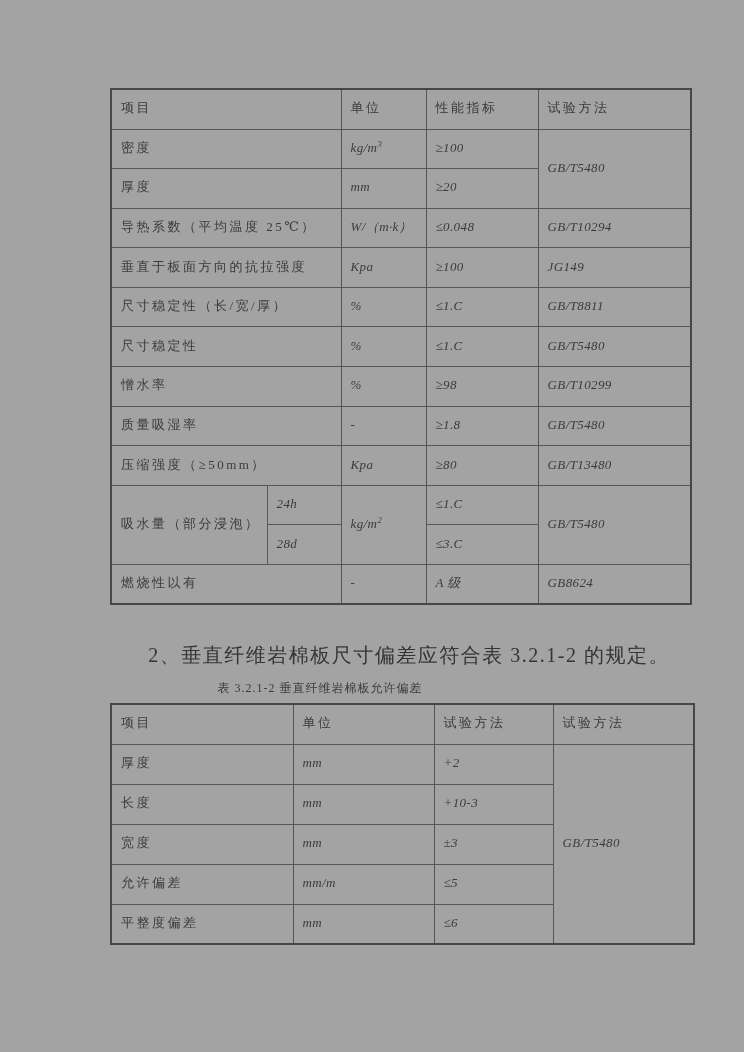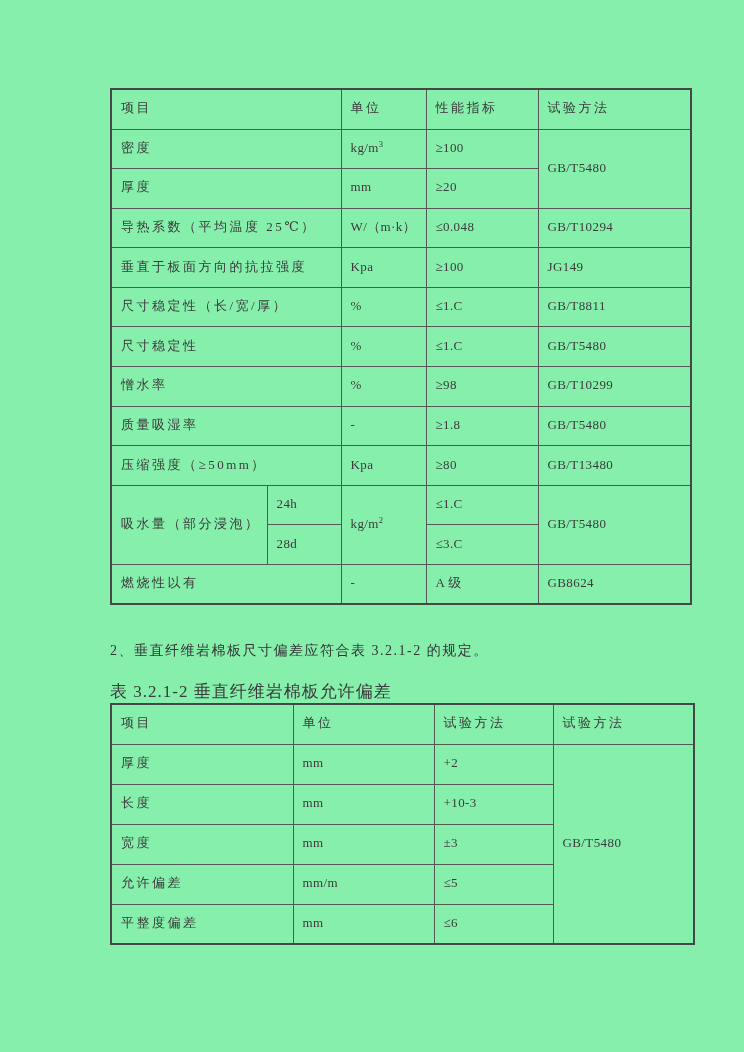--- a/index.html
+++ b/index.html
@@ -3,51 +3,51 @@
 <meta charset="utf-8">
 <style>
   html,body{margin:0;padding:0;}
   body{
     width:744px;height:1052px;
     background:#ffffff;
     font-family:"Liberation Serif","DejaVu Serif",serif;
   }
   .page{
     position:relative;width:744px;height:1052px;
-    background:#86efac;color:#3b3b3b;overflow:hidden;
+    background:#a3a3a3;color:#3b3b3b;overflow:hidden;
   }
   table.t{
     border-collapse:collapse;table-layout:fixed;
     position:absolute;
     border:2px solid #474747;
   }
   table.t td{
     border:1px solid #575757;
     vertical-align:middle;
     padding:0 4px 2px 9px;
     font-size:13px;
     color:#3b3b3b;
     letter-spacing:2.5px;
     overflow:hidden;
     white-space:nowrap;
   }
-  table.t td.num{letter-spacing:0.4px;}
+  table.t td.num{letter-spacing:0.4px;font-style:italic;}
   table.t1{left:110px;top:88px;width:580px;}
   table.t1 tr{height:39.6px;}
   table.t1 tr.hdr{height:40px;}
   table.t2{left:110px;top:703px;width:583px;}
   table.t2 tr{height:40px;}
   sup{font-size:8.5px;letter-spacing:0;vertical-align:super;line-height:0;}
   .heading{
     position:absolute;left:110px;top:642px;width:560px;
-    font-size:14px;letter-spacing:1.5px;color:#353535;
+    font-size:20px;letter-spacing:1.5px;color:#353535;text-align:right;
   }
   .caption{
     position:absolute;left:110px;top:680px;width:420px;
-    font-size:17px;letter-spacing:1px;color:#3b3b3b;
+    font-size:12px;letter-spacing:1px;color:#3b3b3b;text-align:center;
   }
 </style>
 </head>
 <body>
 
 <div class="page">
 
   <table class="t t1">
     <colgroup>
       <col style="width:156px">

